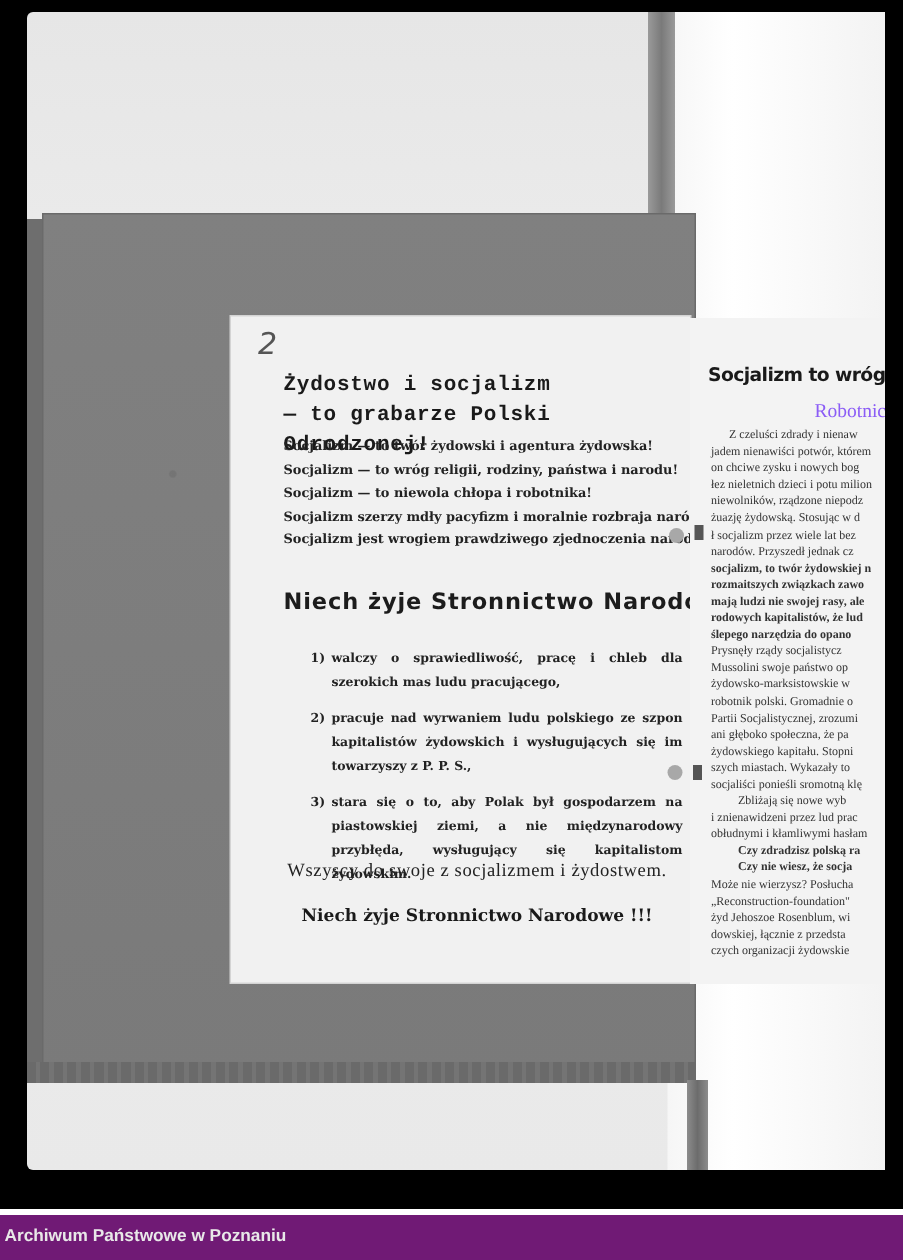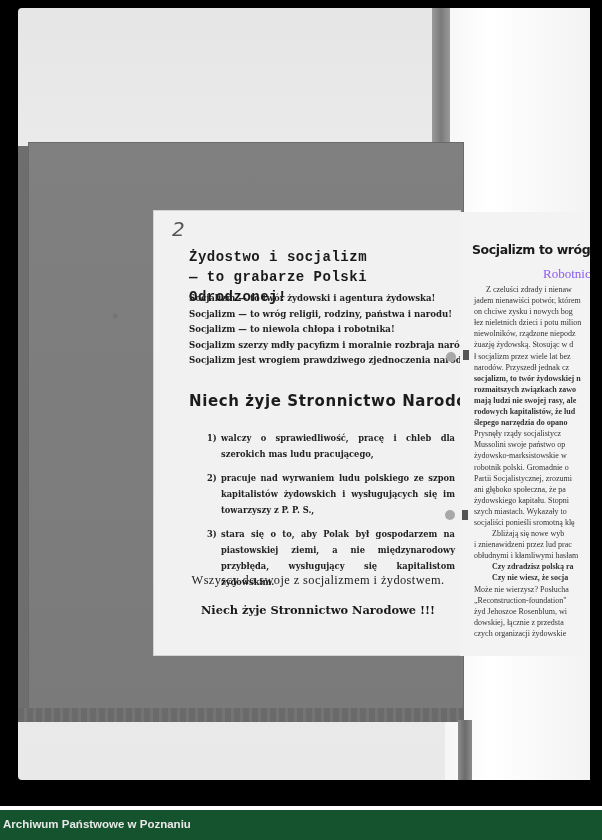--- a/index.html
+++ b/index.html
@@ -107,21 +107,21 @@
       font-family: "Liberation Serif", serif; font-size: 8px; line-height: 11.1px; color: #333;
       white-space: nowrap;
     }
     .l2-body .b { font-weight: bold; }
     .l2-body .ind { padding-left: 12px; }
     .l2-body .ind2 { padding-left: 18px; }
     .clip { position: absolute; width: 6px; height: 10px; background: #555; }
     .right-black { position: absolute; left: 590px; top: 0; width: 12px; height: 806px; background: #000; }
     .footer-line { position: absolute; left: 0; top: 806px; width: 602px; height: 4px; background: #fff; }
     .footer {
-      position: absolute; left: 0; top: 810px; width: 602px; height: 30px; background: #14532d;
+      position: absolute; left: 0; top: 810px; width: 602px; height: 30px; background: #701a75;
     }
     .footer-text {
       position: absolute; left: 3px; top: 8px; color: #e8e8e8;
       font-family: "Liberation Sans", sans-serif; font-weight: bold; font-size: 11.5px;
     }
   </style>
 </head>
 <body>
 
 <div class="scan">

